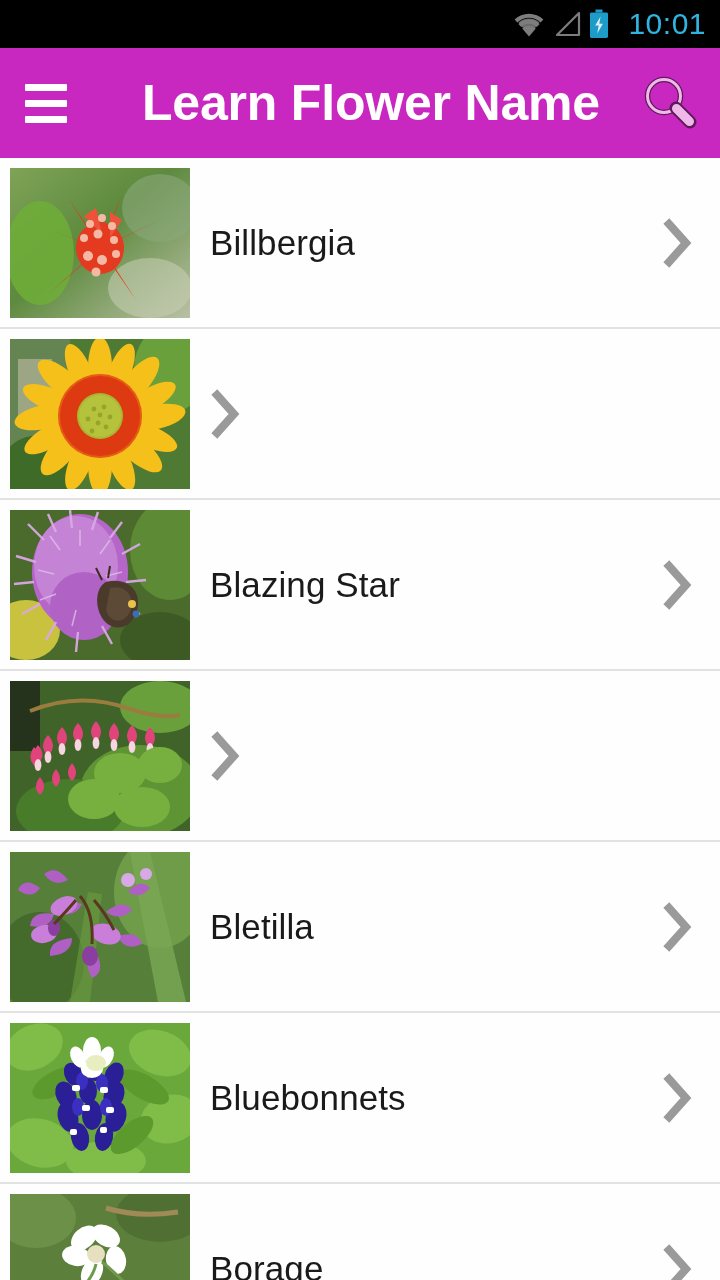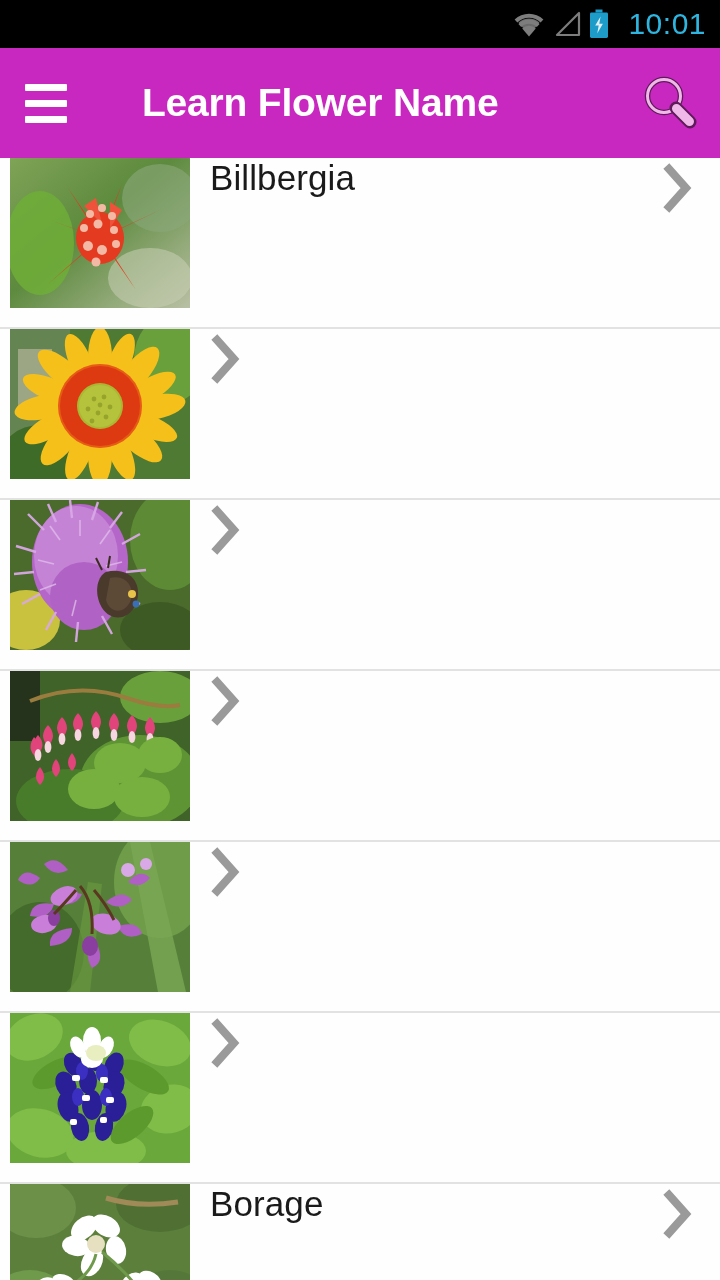--- a/index.html
+++ b/index.html
@@ -73,21 +73,21 @@
     cursor: pointer;
   }
   #menu-button .bar {
     width: 42px;
     height: 7px;
     background: #ffffff;
     border-radius: 1px;
   }
   #app-title {
     color: #ffffff;
-    font-size: 39px;
+    font-size: 50px;
     font-weight: bold;
     letter-spacing: -0.2px;
     margin-left: 50px;
     white-space: nowrap;
   }
   #search-button {
     position: absolute;
     right: 10px;
     top: 50%;
     transform: translateY(-50%);
@@ -108,21 +108,21 @@
     background: #ffffff;
     overflow: hidden;
   }
   .list-row {
     position: relative;
     height: 171px;
     box-sizing: border-box;
     border-bottom: 2px solid #e2e2e2;
     background: #fefefe;
     display: flex;
-    align-items: flex-start;
+    align-items: center;
     cursor: pointer;
   }
   .thumb {
     width: 180px;
     height: 150px;
     margin-left: 10px;
     flex: 0 0 auto;
     position: relative;
     overflow: hidden;
     background: #6f9a4e;
@@ -344,20 +344,21 @@
           <g>
             <path d="M96 72 C118 66 134 82 126 104 C118 122 98 122 90 104 C84 90 88 76 96 72 Z" fill="#4a3a2c"></path>
             <path d="M100 78 C116 74 126 88 120 102 C114 114 100 114 96 100 Z" fill="#5d4a36"></path>
             <circle cx="122" cy="94" r="4" fill="#e8c34a"></circle>
             <circle cx="126" cy="104" r="3.4" fill="#3a6fb8"></circle>
             <path d="M92 70 L86 58" stroke="#3a2c20" stroke-width="2"></path>
             <path d="M98 68 L100 56" stroke="#3a2c20" stroke-width="2"></path>
           </g>
         </svg>
       </div>
+      <div class="row-label">Blazing Star</div>
       <div class="chevron">
         <svg width="34" height="50" viewBox="0 0 34 50">
             <path d="M9 6 L26 25 L9 44" fill="none" stroke="#9a9a9a" stroke-width="8" stroke-linecap="square" stroke-linejoin="miter"></path>
           </svg>
       </div>
     </div>
 
     <div class="list-row">
       <div class="thumb">
         <svg viewBox="0 0 180 150" preserveAspectRatio="none">
@@ -440,20 +441,21 @@
             <path d="M70 44 Q84 60 82 92"></path>
             <path d="M84 48 Q96 62 104 78"></path>
             <path d="M66 48 Q54 62 44 72"></path>
           </g>
           <g fill="#d9a8e6">
             <circle cx="118" cy="28" r="7"></circle>
             <circle cx="136" cy="22" r="6"></circle>
           </g>
         </svg>
       </div>
+      <div class="row-label">Bletilla</div>
       <div class="chevron">
         <svg width="34" height="50" viewBox="0 0 34 50">
             <path d="M9 6 L26 25 L9 44" fill="none" stroke="#9a9a9a" stroke-width="8" stroke-linecap="square" stroke-linejoin="miter"></path>
           </svg>
       </div>
     </div>
 
     <div class="list-row">
       <div class="thumb">
         <svg viewBox="0 0 180 150" preserveAspectRatio="none">
@@ -497,20 +499,21 @@
             <rect x="62" y="62" width="8" height="6" rx="2"></rect>
             <rect x="90" y="64" width="8" height="6" rx="2"></rect>
             <rect x="72" y="82" width="8" height="6" rx="2"></rect>
             <rect x="96" y="84" width="8" height="6" rx="2"></rect>
             <rect x="60" y="106" width="7" height="6" rx="2"></rect>
             <rect x="90" y="104" width="7" height="6" rx="2"></rect>
           </g>
           <ellipse cx="86" cy="40" rx="10" ry="8" fill="#e8eec0"></ellipse>
         </svg>
       </div>
+      <div class="row-label">Bluebonnets</div>
       <div class="chevron">
         <svg width="34" height="50" viewBox="0 0 34 50">
             <path d="M9 6 L26 25 L9 44" fill="none" stroke="#9a9a9a" stroke-width="8" stroke-linecap="square" stroke-linejoin="miter"></path>
           </svg>
       </div>
     </div>
 
     <div class="list-row">
       <div class="thumb">
         <svg viewBox="0 0 180 150" preserveAspectRatio="none">

